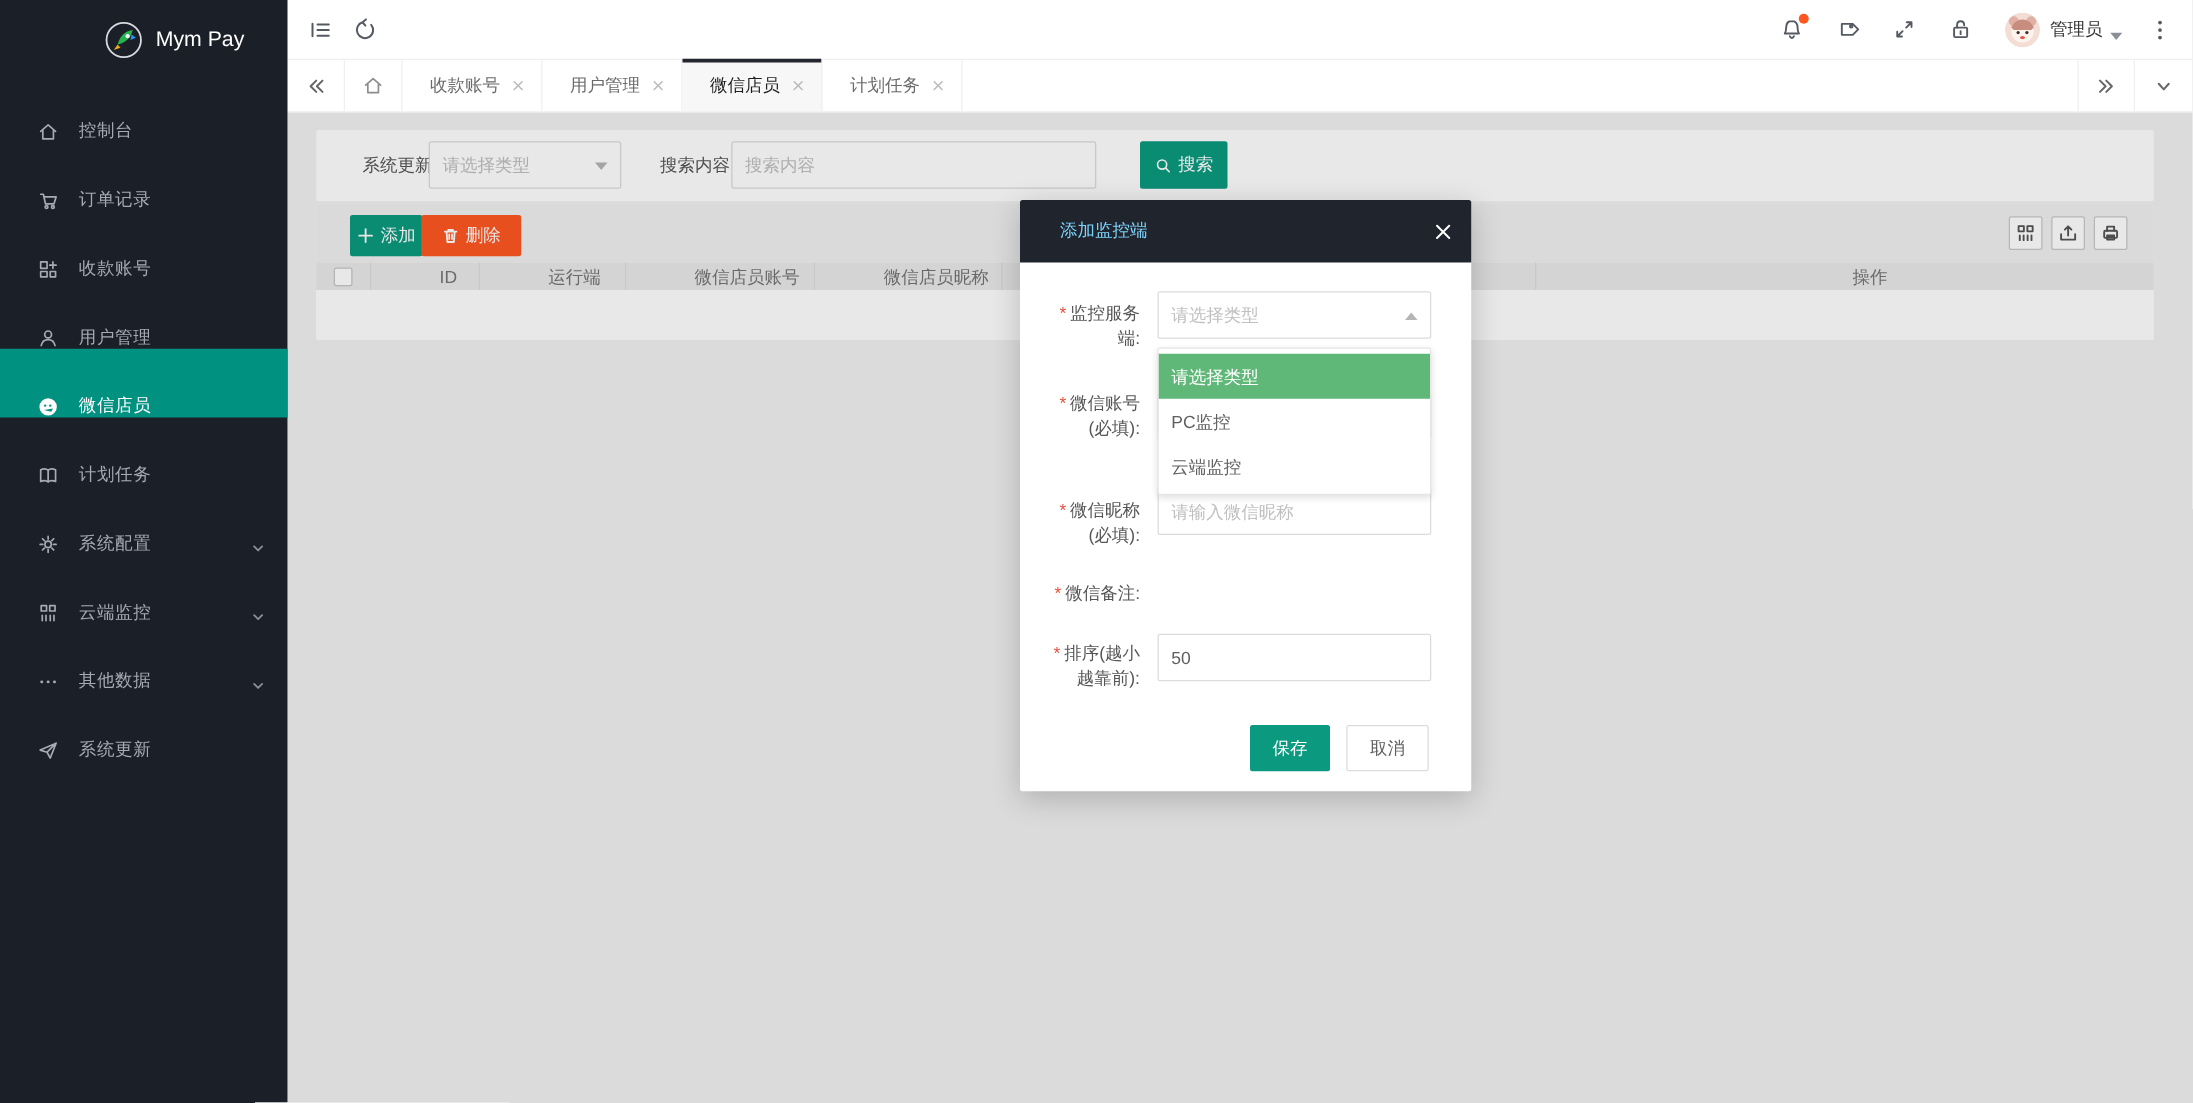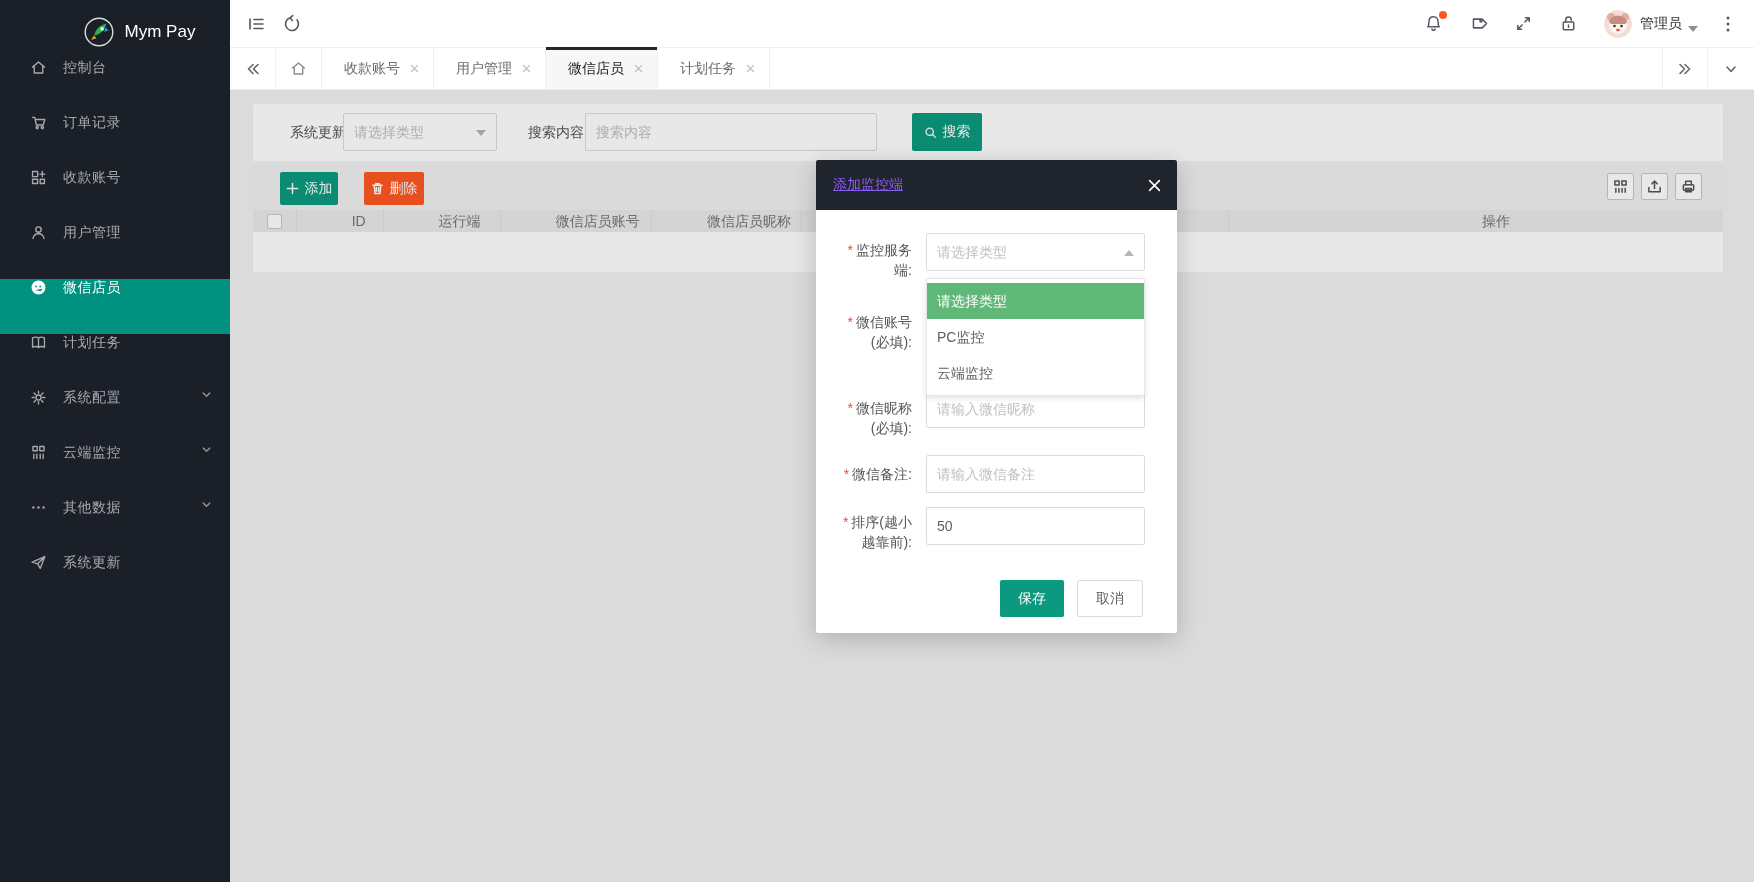--- a/index.html
+++ b/index.html
@@ -4,21 +4,21 @@
 <style>
   * { margin:0; padding:0; box-sizing:border-box; }
   html,body { width:1754px; height:882px; overflow:hidden; }
   body { font-family:"Liberation Sans","DejaVu Sans",sans-serif; font-size:14px; color:#333; background:#fff; }
   .screen { position:relative; width:1754px; height:882px; overflow:hidden; }
 
   
   .sidebar { position:absolute; left:0; top:0; width:230px; height:882px; background:#1b1f27; z-index:5;padding-left:48px; }
   .logo { display:flex; align-items:center; justify-content:center; gap:10px; height:64px; color:#fff; font-size:17px; }
   .menu { position:absolute; top:59px; left:0; right:0; }
-  .menu-item { display:flex; align-items:flex-start; height:55px; padding:0 18px 0 30px; color:#a6aab2; cursor:pointer; }
+  .menu-item { display:flex; align-items:flex-end; height:55px; padding:0 18px 0 30px; color:#a6aab2; cursor:pointer; }
   .menu-item .mi-icon { width:17px; height:17px; margin-right:16px; flex:0 0 17px; }
   .menu-item .mi-label { flex:1; font-size:14px; letter-spacing:.5px; }
   .menu-item.active { background:#019180; color:#fff; }
   .menu-item .arrow { width:11px; height:11px; opacity:.8; }
   svg.ic { display:block; width:100%; height:100%; fill:none; stroke:currentColor; stroke-width:1.6; stroke-linecap:round; stroke-linejoin:round; }
   svg.ic.fill { fill:currentColor; stroke:none; }
 
   
   .topbar { position:absolute; left:230px; top:0; width:1524px; height:48px; background:#fff; border-bottom:1px solid #f0f0f0; z-index:4; display:flex; align-items:center; }
   .tb-icon { width:20px; height:20px; color:#545962; margin-left:16px; cursor:pointer; position:relative; }
@@ -52,41 +52,41 @@
   .sel-box .sel-arrow { position:absolute; right:10px; top:16px; width:0; height:0; border-left:5px solid transparent; border-right:5px solid transparent; border-top:6px solid #b5b5b5; }
   .txt-input { position:absolute; border:1px solid #dcdcdc; border-radius:2px; background:#fff; height:38px; padding:0 10px; font-size:14px; color:#333; font-family:inherit; outline:none; }
   .txt-input::placeholder { color:#c0c0c0; }
   .btn { display:inline-flex; align-items:center; justify-content:center; gap:6px; border:none; border-radius:2px; color:#fff; font-size:14px; font-family:inherit; cursor:pointer; }
   .btn svg { width:13px; height:13px; }
   .btn-search { position:absolute; left:659px; top:9px; width:70px; height:38px; background:#0b9a7f; }
 
   .table-card { left:23px; top:73px; width:1470px; height:109px; }
   .tc-toolbar { position:absolute; left:0; top:0; right:0; height:47px; background:#f0f0f0; border-radius:2px 2px 0 0; }
   .btn-add { position:absolute; left:27px; top:9px; width:58px; height:33px; background:#0b9a7f;align-items:center; }
-  .btn-del { position:absolute; left:111px; top:9px; width:60px; height:33px; background:#ff5722; }
+  .btn-del { position:absolute; left:84px; top:9px; width:80px; height:33px; background:#ff5722; }
   .tool-iconbtn { position:absolute; top:10px; width:27px; height:27px; background:#fff; border:1px solid #c9c9c9; border-radius:2px; display:flex; align-items:center; justify-content:center; color:#555; cursor:pointer; }
   .tool-iconbtn svg { width:15px; height:15px; }
   .thead { position:absolute; left:0; top:47px; right:0; height:22px; background:#e9e9e9; display:flex; align-items:center; color:#757575;gap:40px; }
   .th { padding-left:15px; font-size:14px; border-right:1px solid #ddd; height:22px; line-height:22px; }
   .th.c-check { width:52px; display:flex; align-items:center; justify-content:center; padding-left:0; }
   .th.c-id { width:53px; }
   .th.c-run { width:89px; }
   .th.c-acct { width:130px; }
   .th.c-nick { width:128px; }
   .th.c-note { width:460px; }
   .th.c-op { width:543px; text-align:center; padding-left:0; border-right:none; }
   .checkbox { width:15px; height:15px; background:#fff; border:1px solid #c6c6c6; border-radius:2px; cursor:pointer; }
   .trow { position:absolute; left:0; top:69px; right:0; bottom:0; background:#fff; border-radius:0 0 2px 2px; }
 
   
   .shade { position:absolute; left:230px; top:90px; width:1524px; height:792px; background:rgba(0,0,0,.09); z-index:10; }
 
   
   .modal { position:absolute; left:816px; top:160px; width:361px; height:473px; background:#fff; border-radius:2px; z-index:20; box-shadow:0 6px 24px rgba(0,0,0,.2); }
-  .modal-header { position:absolute; left:0; top:0; right:0; height:50px; background:#20242d; border-radius:2px 2px 0 0; display:flex; align-items:center; padding:0 16px 0 17px; color:#8b5cf6; font-size:14px;text-decoration:underline; }
+  .modal-header { position:absolute; left:0; top:0; right:0; height:50px; background:#20242d; border-radius:2px 2px 0 0; display:flex; align-items:center; padding:0 16px 0 32px; color:#7dd3fc; font-size:14px; }
   .modal-close { margin-left:auto; width:13px; height:13px; color:#fff; cursor:pointer; }
   .m-label { position:absolute; left:0; width:96px; text-align:right; color:#565656; font-size:14px; line-height:20px; }
   .m-label .star { color:#e8503f; margin-right:3px; }
   .m-field { position:absolute; left:110px; width:219px; height:38px; }
   .m-sel { border:1px solid #dcdcdc; border-radius:2px; background:#fff; height:38px; line-height:36px; padding:0 10px; color:#c0c0c0; cursor:pointer; position:relative; }
   .m-sel .up-arrow { position:absolute; right:10px; top:16px; width:0; height:0; border-left:5px solid transparent; border-right:5px solid transparent; border-bottom:6px solid #b5b5b5; }
   .m-input { width:219px; height:38px; border:1px solid #dcdcdc; border-radius:2px; padding:0 10px; font-size:14px; color:#5f5f5f; font-family:inherit; outline:none; }
   .m-input::placeholder { color:#c0c0c0; }
   .dropdown { position:absolute; left:110px; top:118px; width:219px; background:#fff; border:1px solid #e6e6e6; border-radius:2px; box-shadow:0 2px 6px rgba(0,0,0,.12); padding:4px 0; z-index:5; }
   .dd-item { height:36px; line-height:36px; padding:0 10px; color:#5f5f5f; cursor:pointer; }
@@ -454,23 +454,20 @@
       <span class="star">*</span><span>微信昵称</span><br>
       <span>(必填):</span>
     </div>
     <div class="m-field" style="top:230px;z-index:1">
       <input class="m-input" placeholder="请输入微信昵称" style="">
     </div>
 
     <div class="m-label" style="top:304px">
       <span class="star">*</span><span>微信备注:</span>
     </div>
-    <div class="m-field" style="top:295px">
-      <input class="m-input" placeholder="请输入微信备注" style="">
-    </div>
 
     <div class="m-label" style="top:352px">
       <span class="star">*</span><span>排序(越小</span><br>
       <span>越靠前):</span>
     </div>
     <div class="m-field" style="top:347px">
       <input class="m-input" value="50" style="">
     </div>
 
     <div class="modal-footer">

